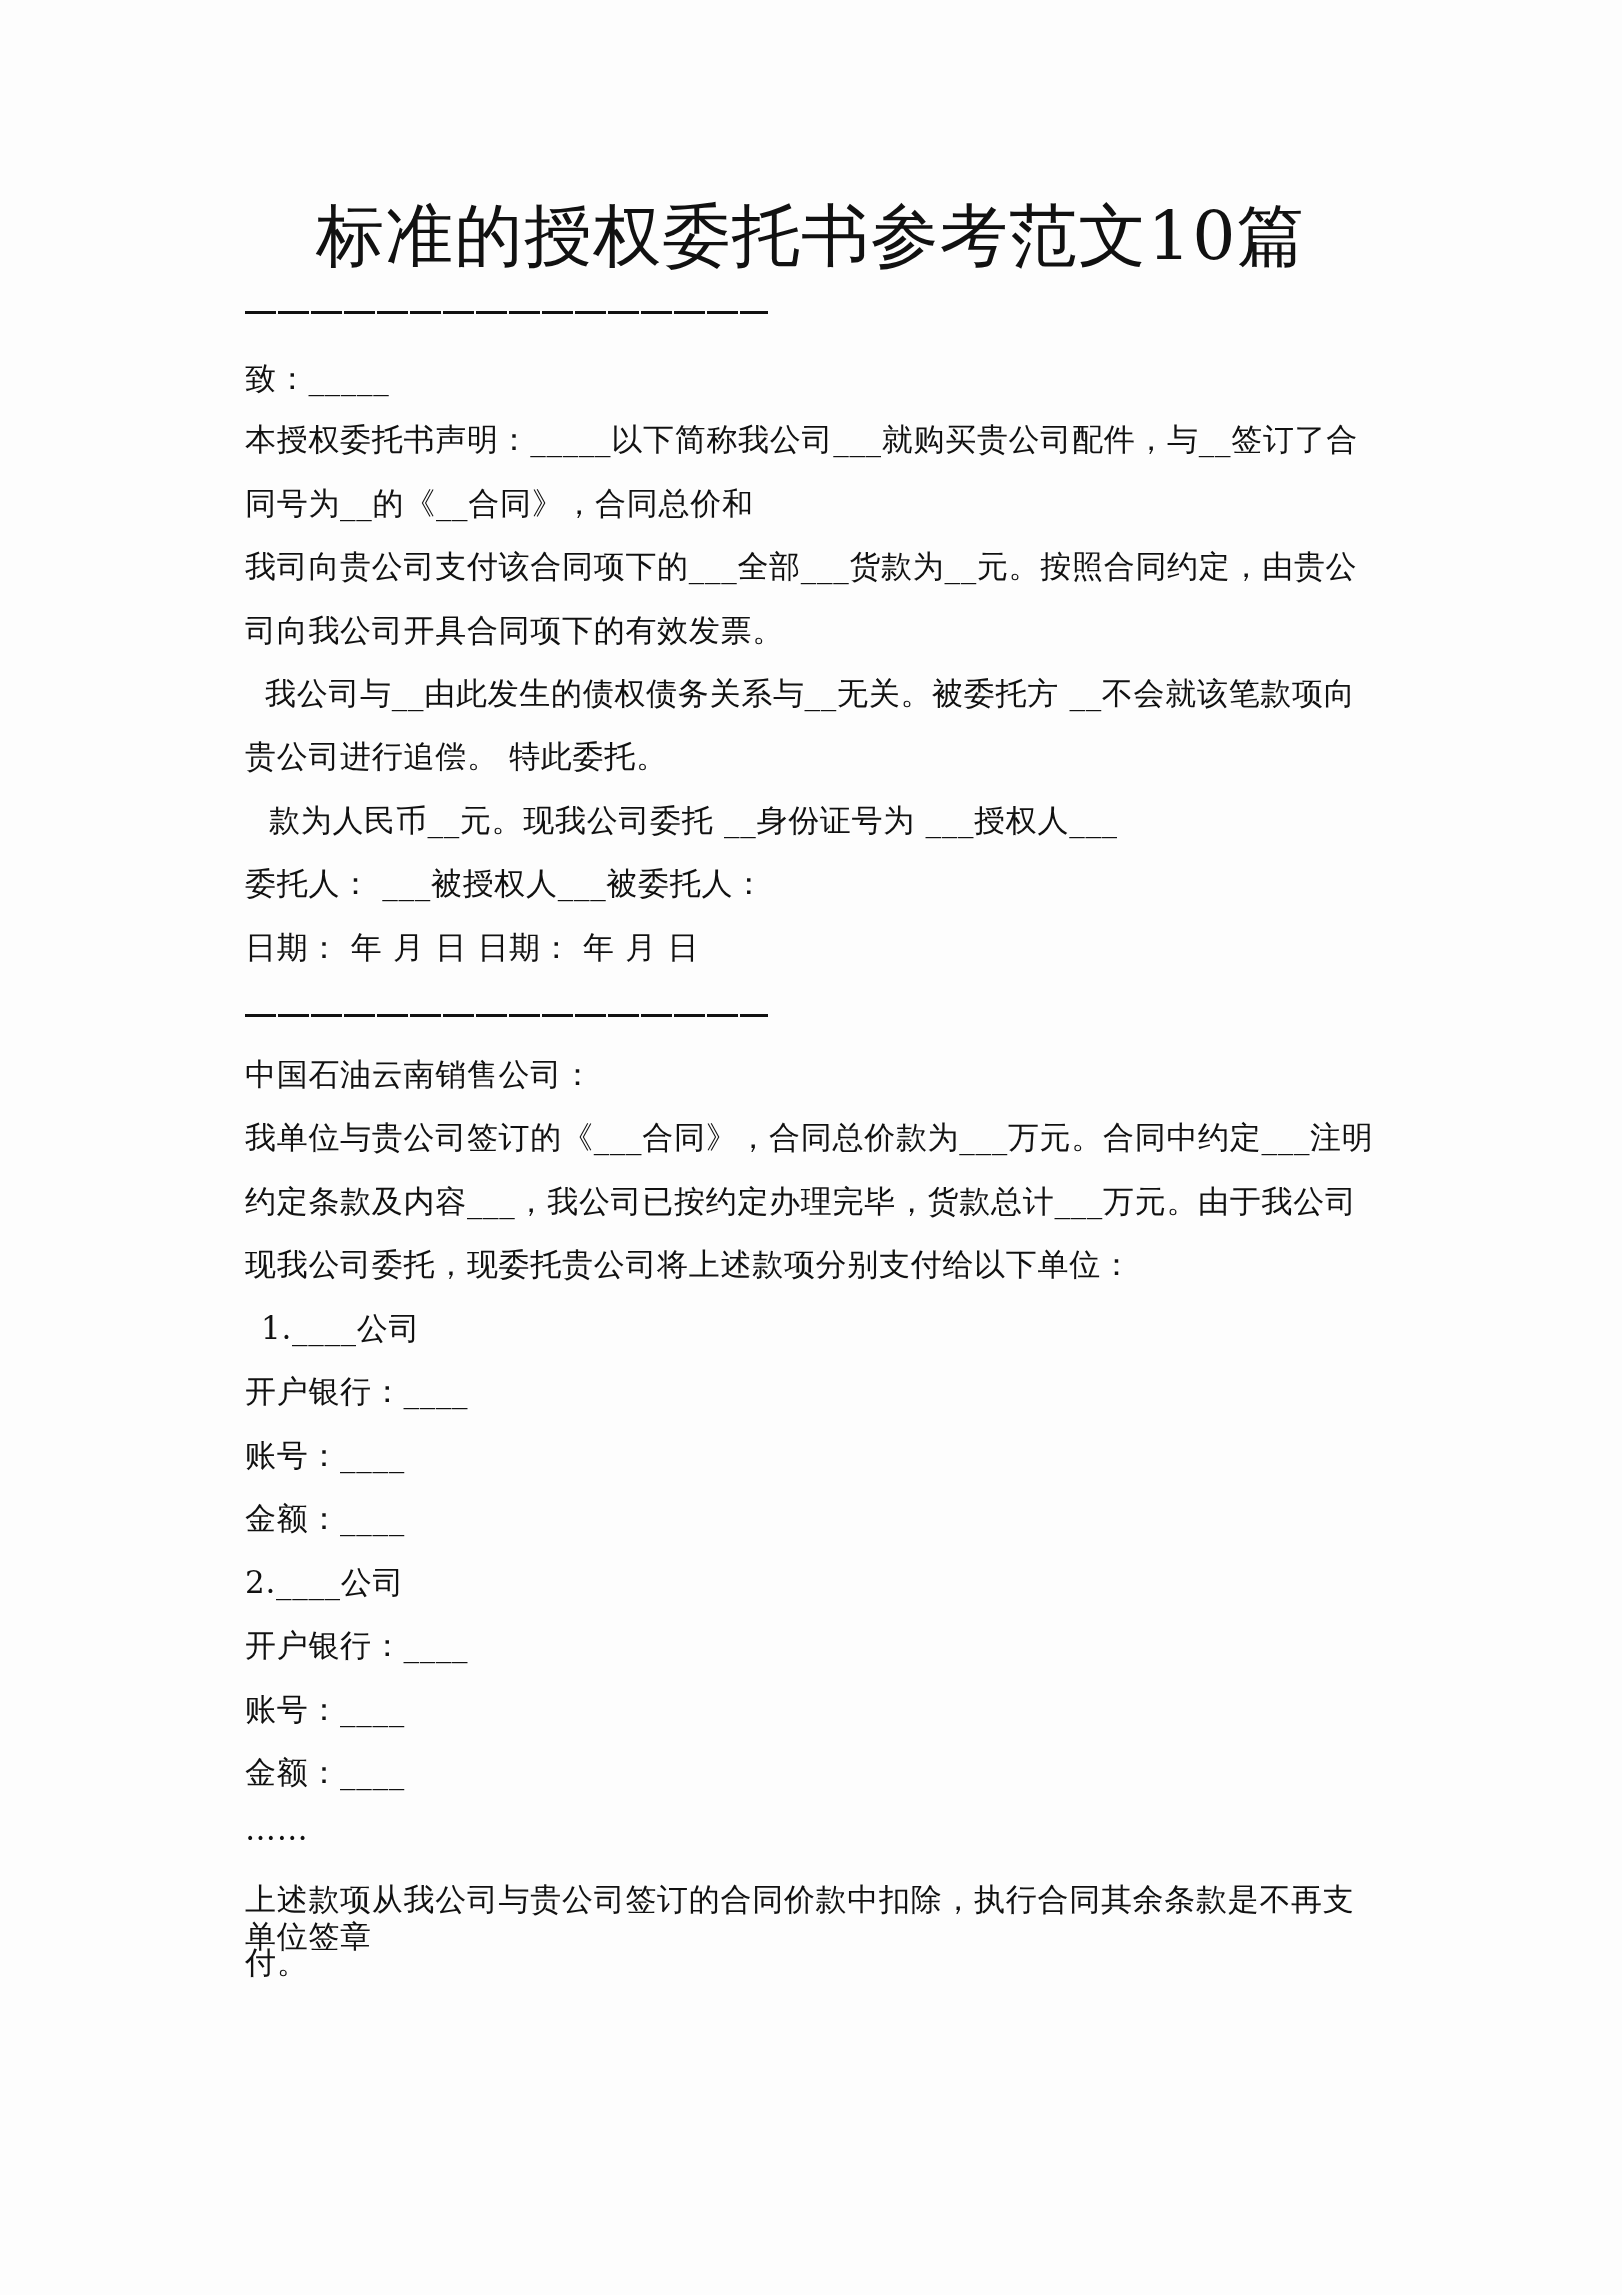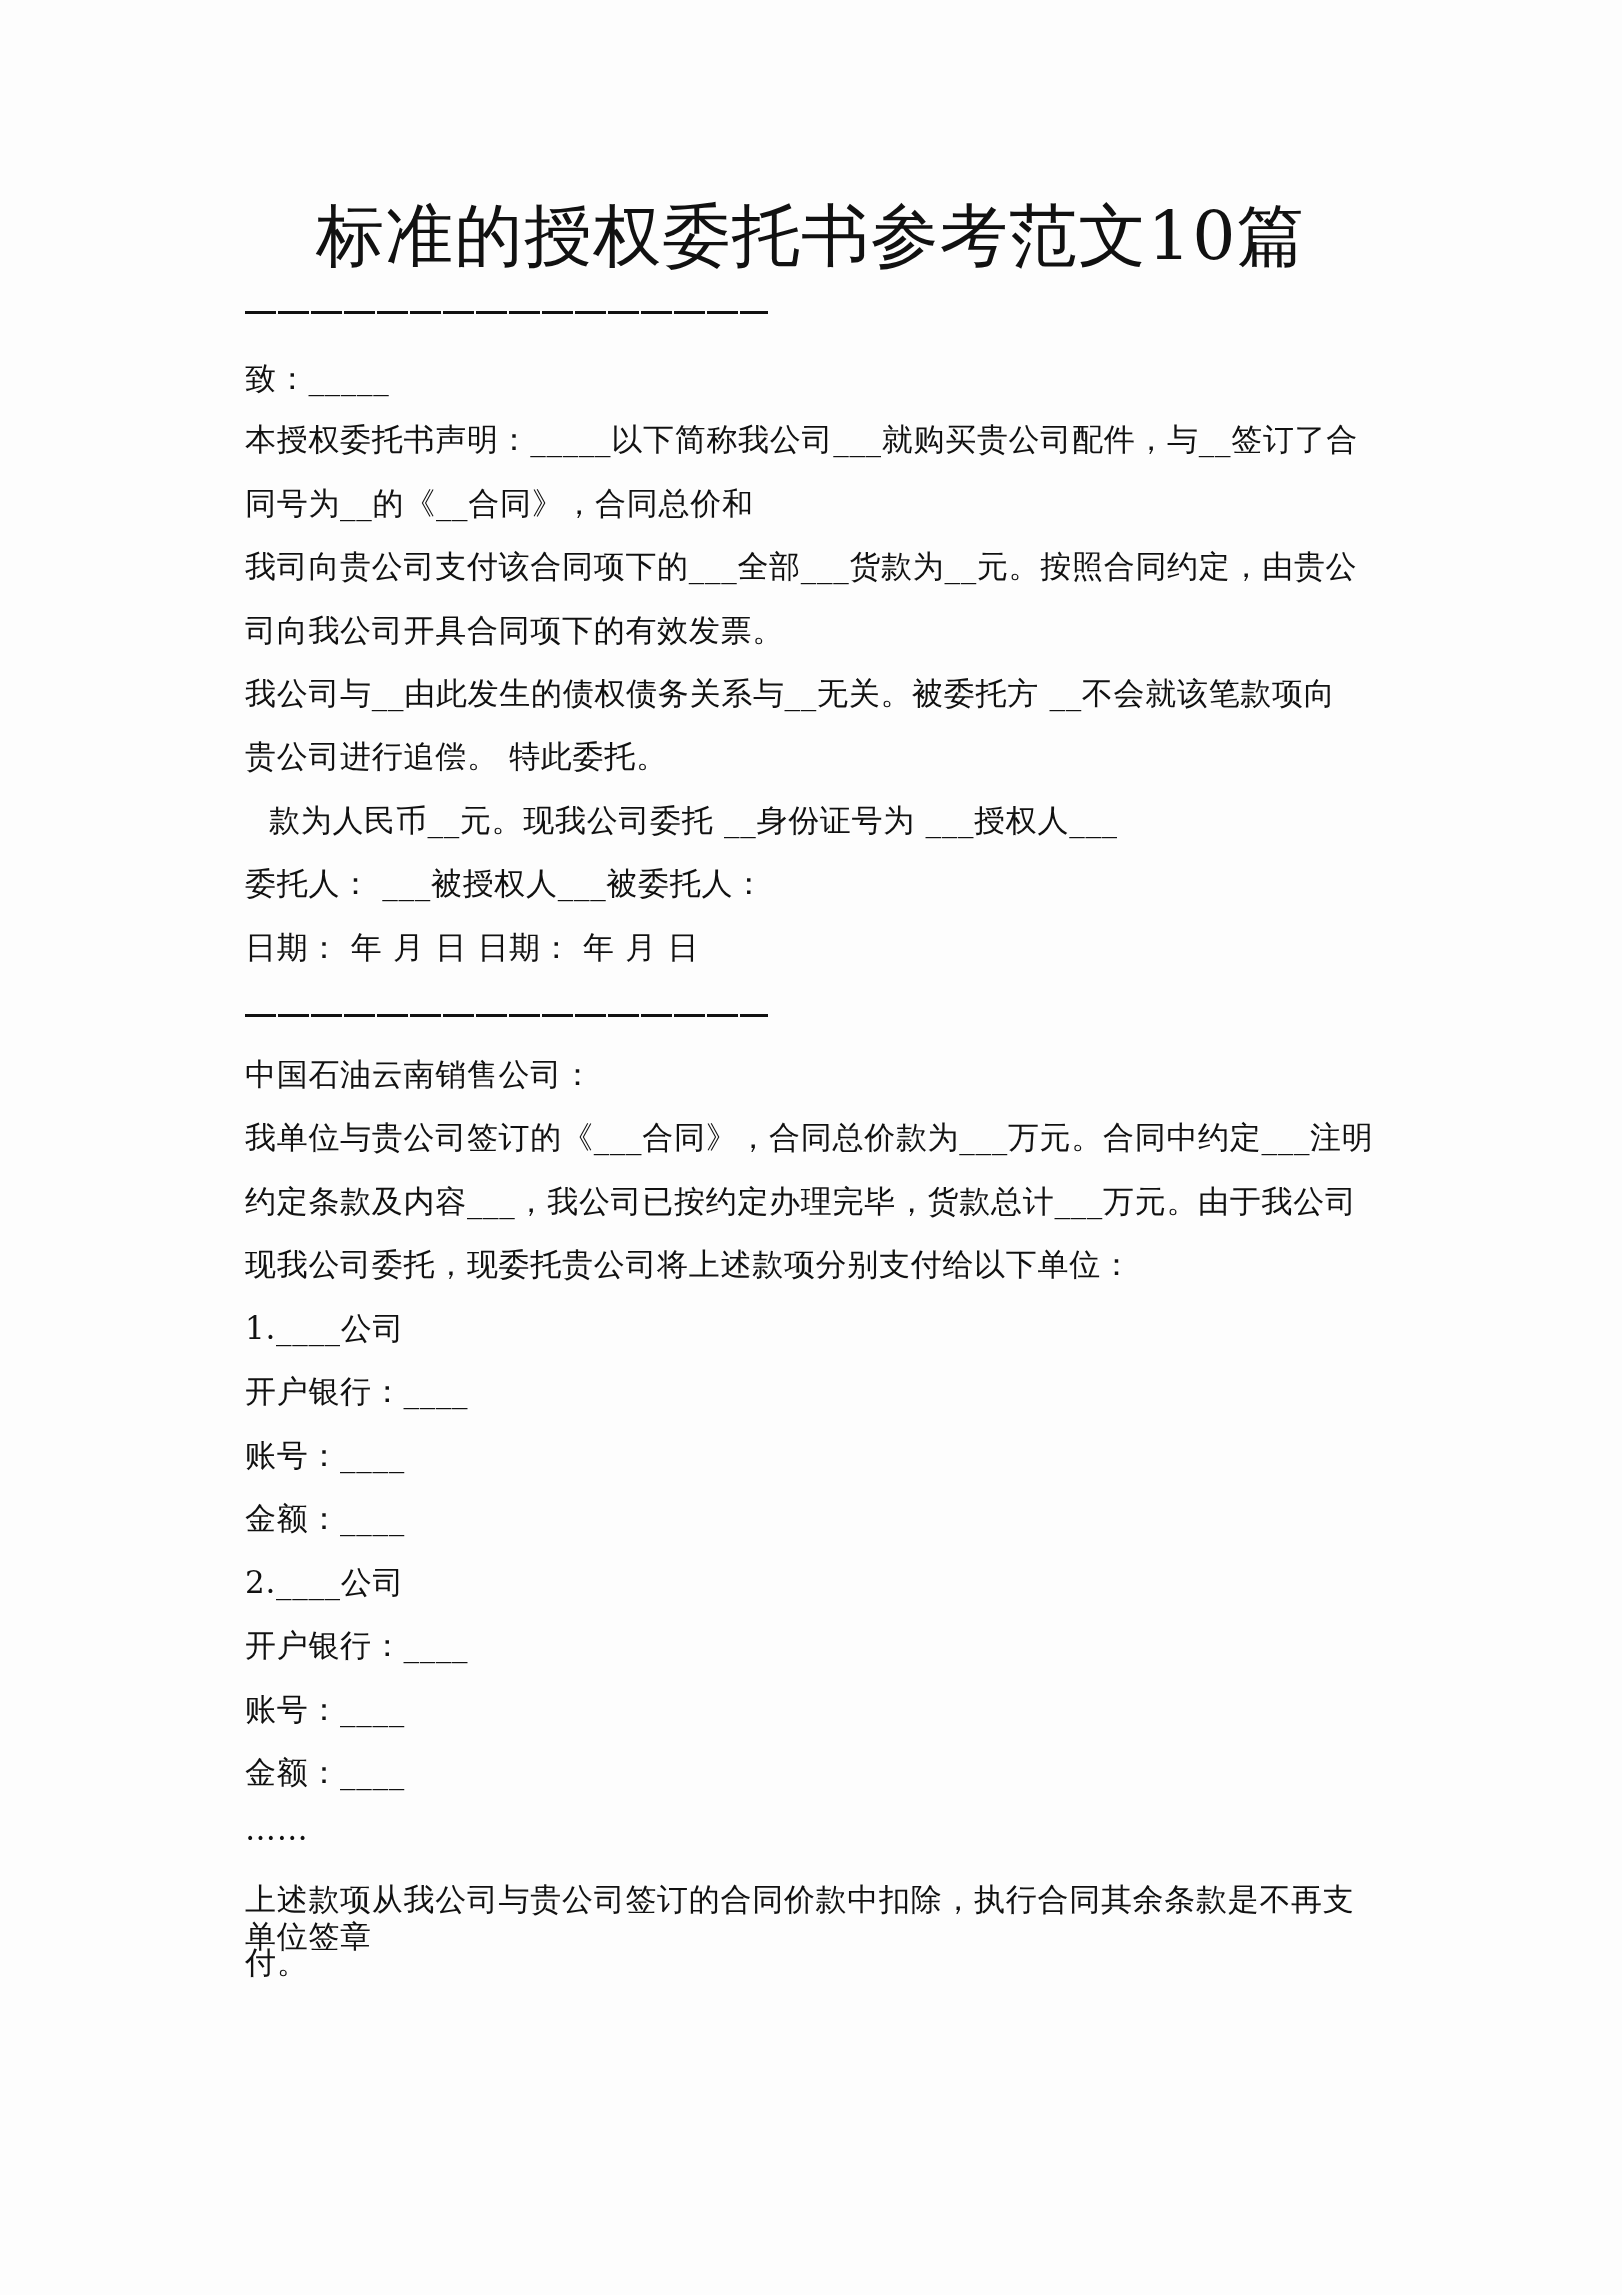--- a/index.html
+++ b/index.html
@@ -57,34 +57,34 @@
 
   <div class="title">标准的授权委托书参考范文10篇</div>
 
   <div class="sep top"></div>
 
   <div class="line" style="top:359px;">致：_____</div>
   <div class="line" style="top:420px;">本授权委托书声明：_____以下简称我公司___就购买贵公司配件，与__签订了合</div>
   <div class="line" style="top:484px;">同号为__的《__合同》，合同总价和</div>
   <div class="line" style="top:547px;">我司向贵公司支付该合同项下的___全部___货款为__元。按照合同约定，由贵公</div>
   <div class="line" style="top:611px;">司向我公司开具合同项下的有效发票。</div>
-  <div class="line" style="top:674px;">我公司与__由此发生的债权债务关系与__无关。被委托方 __不会就该笔款项向</div>
+  <div class="line" style="top:674px;margin-left:20px;">我公司与__由此发生的债权债务关系与__无关。被委托方 __不会就该笔款项向</div>
   <div class="line" style="top:737px;">贵公司进行追偿。 特此委托。</div>
   <div class="line" style="top:801px;margin-left:24px;">款为人民币__元。现我公司委托 __身份证号为 ___授权人___</div>
   <div class="line" style="top:864px;">委托人： ___被授权人___被委托人：</div>
   <div class="line" style="top:928px;">日期：  年  月  日  日期：  年  月  日</div>
 
   <div class="sep mid"></div>
 
   <div class="line" style="top:1055px;">中国石油云南销售公司：</div>
   <div class="line" style="top:1118px;">我单位与贵公司签订的《___合同》，合同总价款为___万元。合同中约定___注明</div>
   <div class="line" style="top:1182px;">约定条款及内容___，我公司已按约定办理完毕，货款总计___万元。由于我公司</div>
   <div class="line" style="top:1245px;">现我公司委托，现委托贵公司将上述款项分别支付给以下单位：</div>
 
-  <div class="line" style="top:1309px;">1.____公司</div>
+  <div class="line" style="top:1309px;margin-left:16px;">1.____公司</div>
   <div class="line" style="top:1372px;">开户银行：____</div>
   <div class="line" style="top:1436px;">账号：____</div>
   <div class="line" style="top:1499px;">金额：____</div>
 
   <div class="line" style="top:1563px;">2.____公司</div>
   <div class="line" style="top:1626px;">开户银行：____</div>
   <div class="line" style="top:1690px;">账号：____</div>
   <div class="line" style="top:1753px;">金额：____</div>
 
   <div class="line" style="top:1810px;">……</div>

